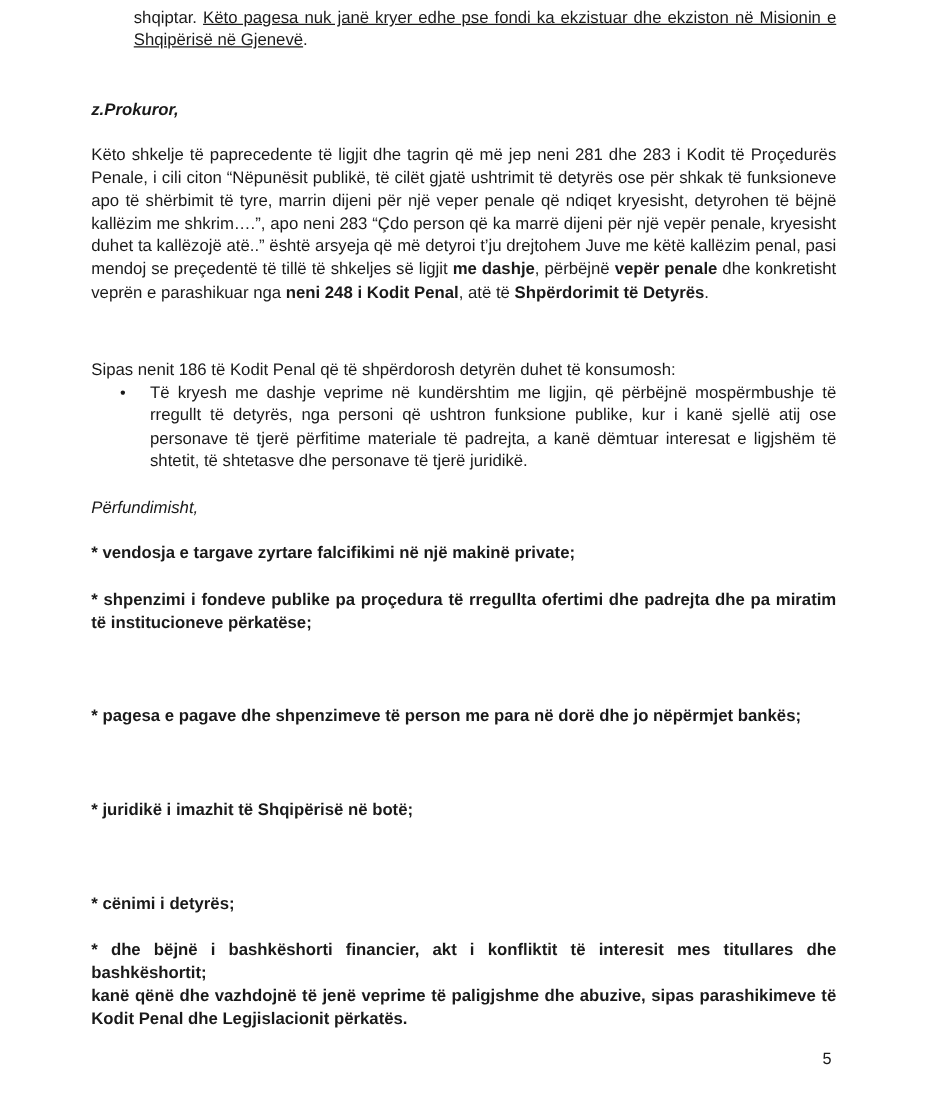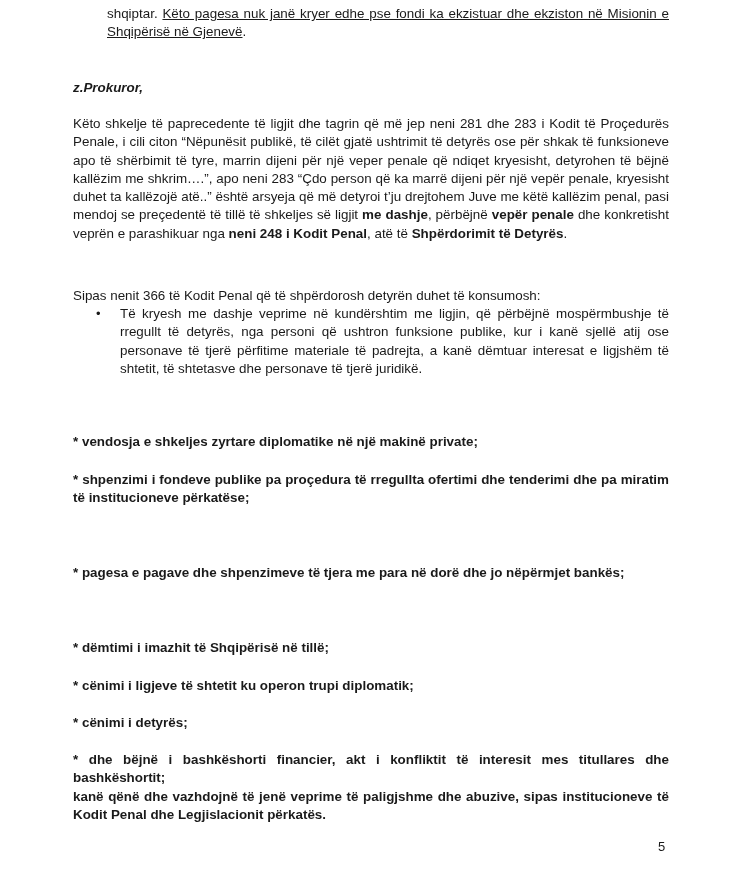--- a/index.html
+++ b/index.html
@@ -22,32 +22,32 @@
 <body>
 
 <div class="page">
 
   <p class="txt block indent" style="top:4px;"><span>shqiptar. </span><u>Këto pagesa nuk janë kryer edhe pse fondi ka ekzistuar dhe ekziston në Misionin e Shqipërisë në Gjenevë</u><span>.</span></p>
 
   <p class="txt block" style="top:78px;"><b><i>z.Prokuror,</i></b></p>
 
   <p class="txt block" style="top:114px;"><span>Këto shkelje të paprecedente të ligjit dhe tagrin që më jep neni 281 dhe 283 i Kodit të Proçedurës Penale, i cili citon “Nëpunësit publikë, të cilët gjatë ushtrimit të detyrës ose për shkak të funksioneve apo të shërbimit të tyre, marrin dijeni për një veper penale që ndiqet kryesisht, detyrohen të bëjnë kallëzim me shkrim….”, apo neni 283 “Çdo person që ka marrë dijeni për një vepër penale, kryesisht duhet ta kallëzojë atë..” është arsyeja që më detyroi t’ju drejtohem Juve me këtë kallëzim penal, pasi mendoj se preçedentë të tillë të shkeljes së ligjit </span><b>me dashje</b><span>, përbëjnë </span><b>vepër penale</b><span> dhe konkretisht veprën e parashikuar nga </span><b>neni 248 i Kodit Penal</b><span>, atë të </span><b>Shpërdorimit të Detyrës</b><span>.</span></p>
 
-  <p class="txt block" style="top:286px;text-align:left;"><span>Sipas nenit 366 të Kodit Penal që të shpërdorosh detyrën duhet të konsumosh:</span></p>
+  <p class="txt block" style="top:286px;text-align:left;"><span>Sipas nenit 186 të Kodit Penal që të shpërdorosh detyrën duhet të konsumosh:</span></p>
 
   <div class="bullet-row txt" style="top:304px;">
     <span class="bullet-dot">•</span>
     <span class="bullet-body">Të kryesh me dashje veprime në kundërshtim me ligjin, që përbëjnë mospërmbushje të rregullt të detyrës, nga personi që ushtron funksione publike, kur i kanë sjellë atij ose personave të tjerë përfitime materiale të padrejta, a kanë dëmtuar interesat e ligjshëm të shtetit, të shtetasve dhe personave të tjerë juridikë.</span>
   </div>
 
+  <p class="txt block" style="top:396px;"><i>Përfundimisht,</i></p>
 
-  <div class="item" style="top:432px;">* vendosja e shkeljes zyrtare diplomatike në një makinë private;</div>
-  <div class="item" style="top:470px;">* shpenzimi i fondeve publike pa proçedura të rregullta ofertimi dhe tenderimi dhe pa miratim të institucioneve përkatëse;</div>
-  <div class="item" style="top:563px;">* pagesa e pagave dhe shpenzimeve të tjera me para në dorë dhe jo nëpërmjet bankës;</div>
-  <div class="item" style="top:638px;">* dëmtimi i imazhit të Shqipërisë në tillë;</div>
-  <div class="item" style="top:676px;">* cënimi i ligjeve të shtetit ku operon trupi diplomatik;</div>
+  <div class="item" style="top:432px;">* vendosja e targave zyrtare falcifikimi në një makinë private;</div>
+  <div class="item" style="top:470px;">* shpenzimi i fondeve publike pa proçedura të rregullta ofertimi dhe padrejta dhe pa miratim të institucioneve përkatëse;</div>
+  <div class="item" style="top:563px;">* pagesa e pagave dhe shpenzimeve të person me para në dorë dhe jo nëpërmjet bankës;</div>
+  <div class="item" style="top:638px;">* juridikë i imazhit të Shqipërisë në botë;</div>
   <div class="item" style="top:713px;">* cënimi i detyrës;</div>
   <div class="item" style="top:750px;">* dhe bëjnë i bashkëshorti financier, akt i konfliktit të interesit mes titullares dhe bashkëshortit;</div>
 
-  <div class="item" style="top:787px;">kanë qënë dhe vazhdojnë të jenë veprime të paligjshme dhe abuzive, sipas institucioneve të Kodit Penal dhe Legjislacionit përkatës.</div>
+  <div class="item" style="top:787px;">kanë qënë dhe vazhdojnë të jenë veprime të paligjshme dhe abuzive, sipas parashikimeve të Kodit Penal dhe Legjislacionit përkatës.</div>
 
   <div class="pagenum">5</div>
 </div>
 
 </body></html>

